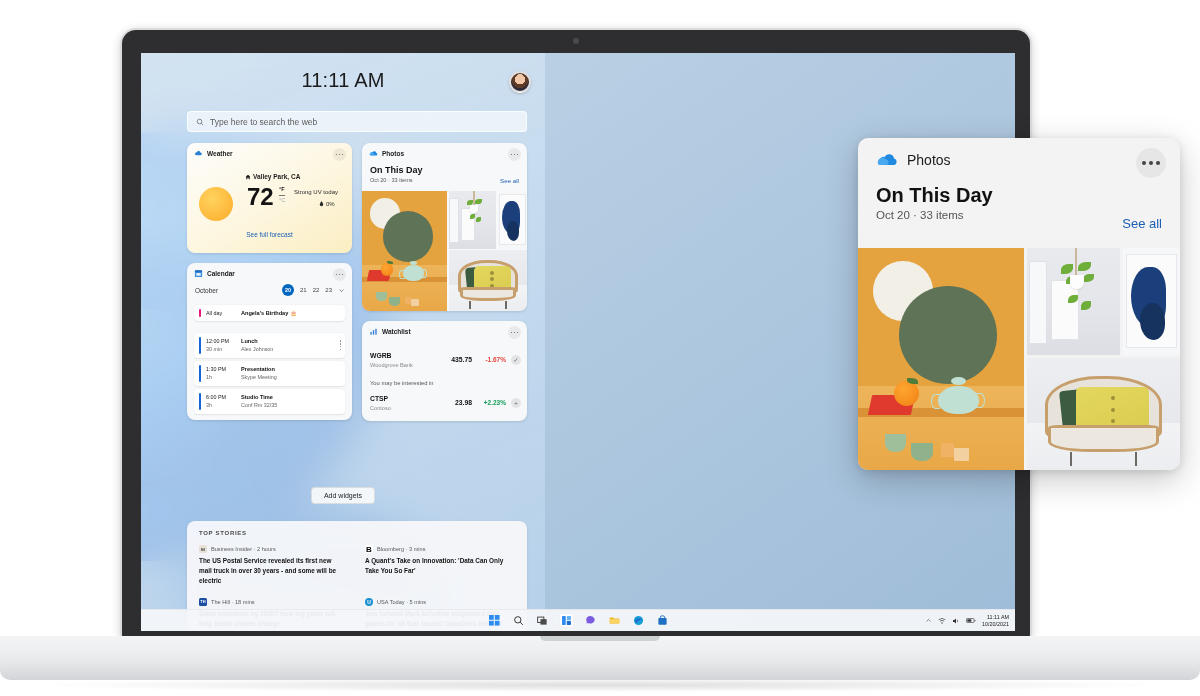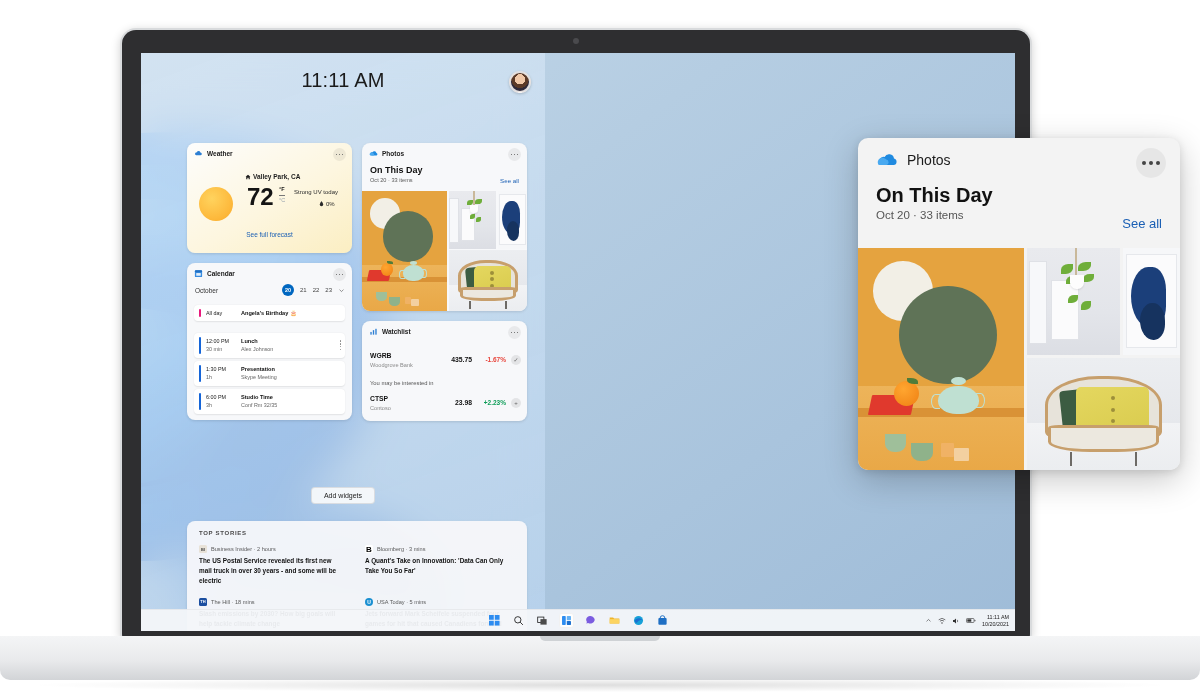--- a/index.html
+++ b/index.html
@@ -300,20 +300,27 @@
           <path d="M-40,236 C56,208 144,232 162,290 C180,344 128,384 70,398 C22,410 -20,388 -38,350 Z" fill="url(#g3)"></path>
           <path d="M150,440 C230,402 330,430 360,496 C384,548 330,600 250,608 C170,616 110,580 104,520 Z" fill="url(#g4)" opacity=".95"></path>
         </svg>
       </div>
 
       <div class="widgets-panel">
 
         <div class="wp-time">11:11 AM</div>
         <div class="wp-avatar"></div>
 
+        <div class="wp-search">
+          <svg width="8" height="8" viewBox="0 0 16 16">
+            <circle cx="7" cy="7" r="4.6" fill="none" stroke="#555" stroke-width="1.3"></circle>
+            <line x1="10.4" y1="10.4" x2="14" y2="14" stroke="#555" stroke-width="1.3"></line>
+          </svg>
+          <span class="ph">Type here to search the web</span>
+        </div>
 
         <div class="widget-grid">
           <div class="wcol">
 
             <div class="col-a">
 
               <div class="card weather">
                 <div class="card-head">
                   <svg width="9" height="9" viewBox="0 0 20 20">
                     <path d="M5 14h9a3.2 3.2 0 0 0 .3-6.4A4.6 4.6 0 0 0 5.6 8 3 3 0 0 0 5 14z" fill="#2d7fd3"></path>

